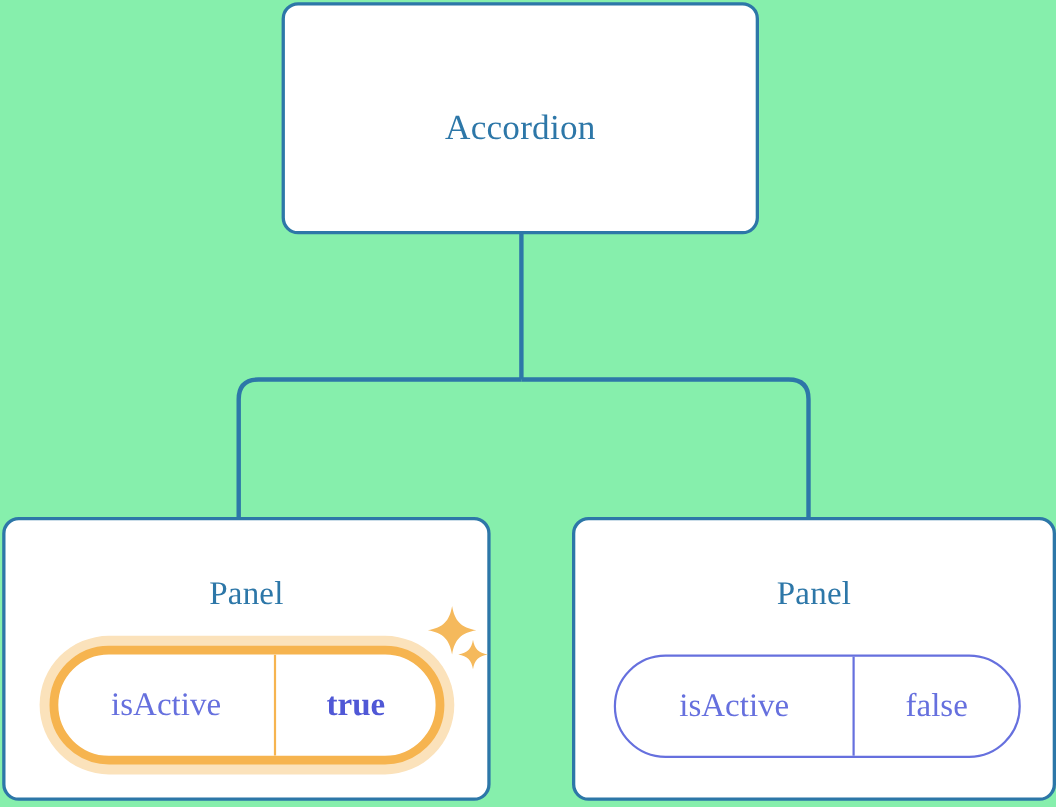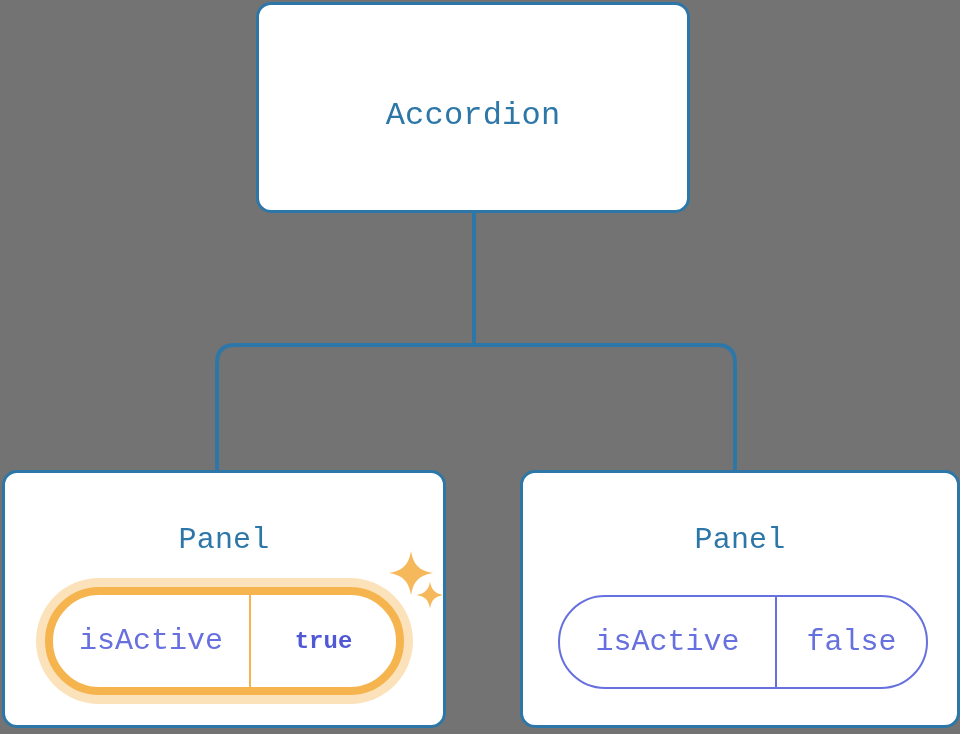--- a/index.html
+++ b/index.html
@@ -4,23 +4,23 @@
 <style>
   html, body {
     margin: 0;
     padding: 0;
     background: #000000;
   }
   #stage {
     position: relative;
     width: 960px;
     height: 734px;
-    background: #737373;
+    background: #86efac;
     overflow: hidden;
-    font-family: Liberation Mono, monospace;
+    font-family: Liberation Serif, serif;
   }
 
   
   #connectors {
     position: absolute;
     left: 0; top: 0;
     width: 960px; height: 734px;
     pointer-events: none;
   }
 
@@ -109,21 +109,21 @@
   }
   .pill-highlight .cell-key {
     flex: 0 0 196px;
     color: #6670DE;
     font-size: 30px;
   }
   .pill-highlight .cell-val {
     flex: 1 1 auto;
     border-left: 2px solid #F6B44F;
     color: #5058D6;
-    font-size: 24px;
+    font-size: 30px;
     font-weight: 700;
   }
 
   
   .sparkle { position: absolute; }
 </style>
 </head>
 <body>
 
 <div id="stage">

